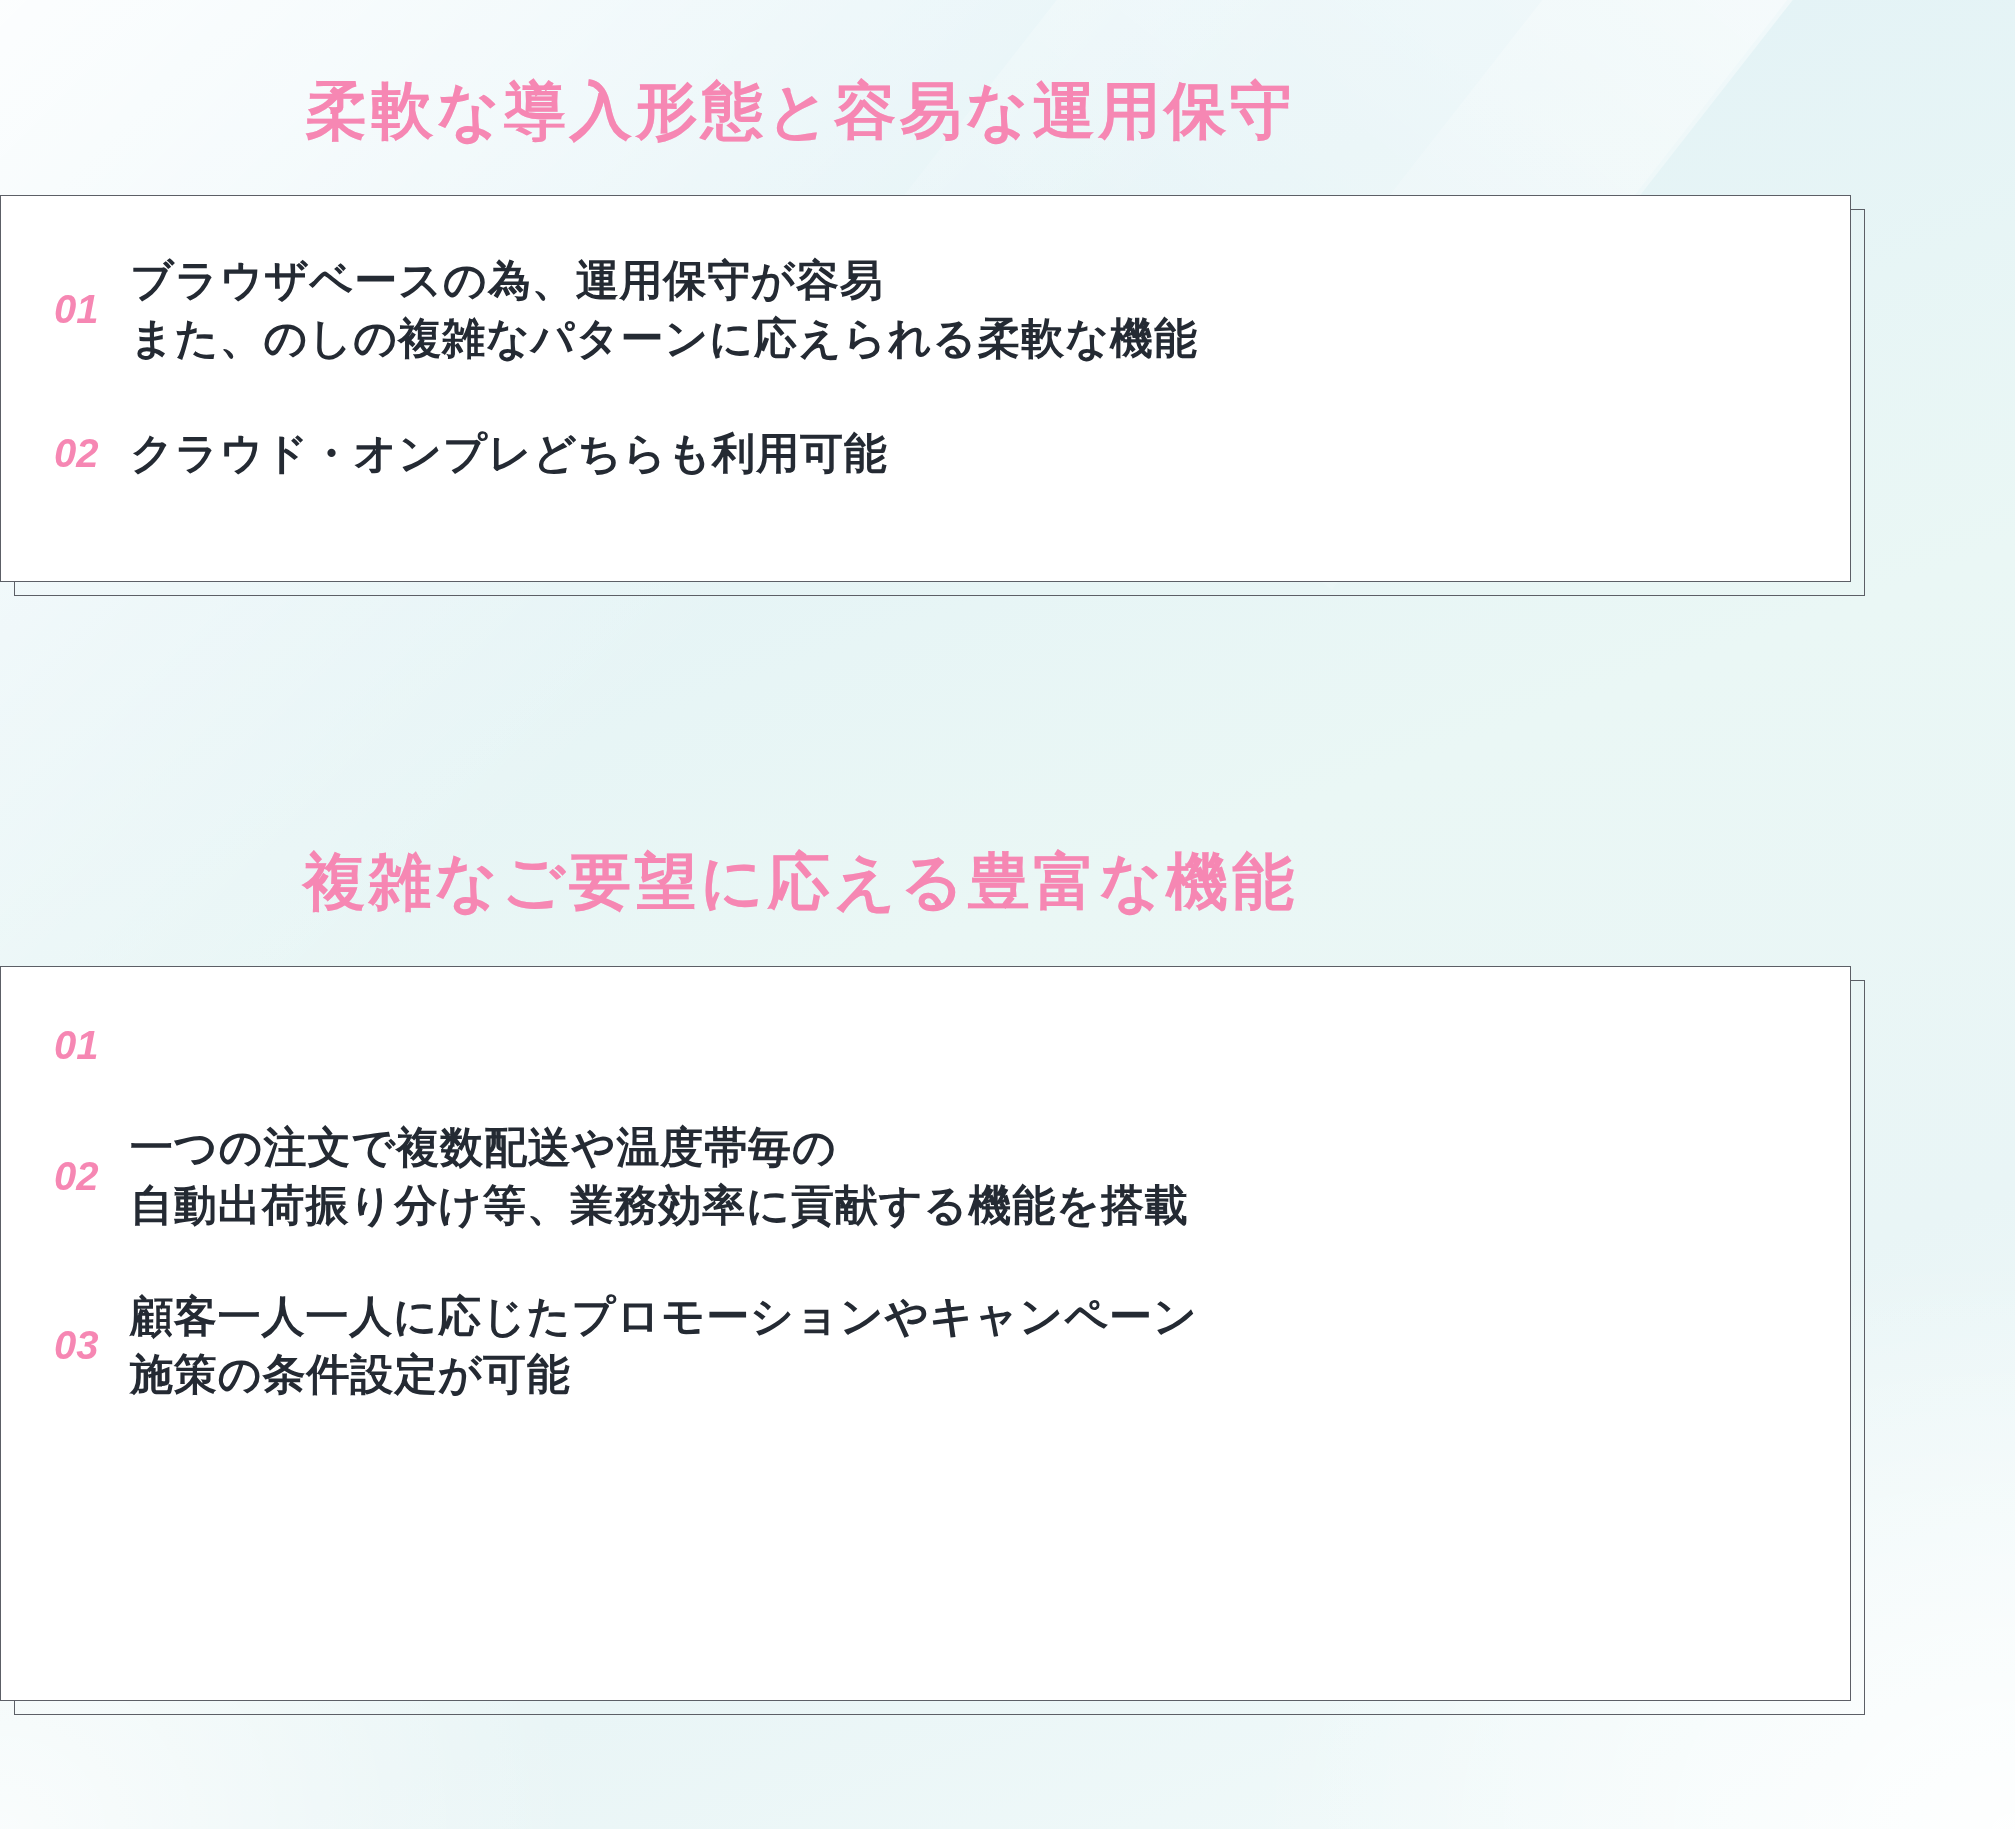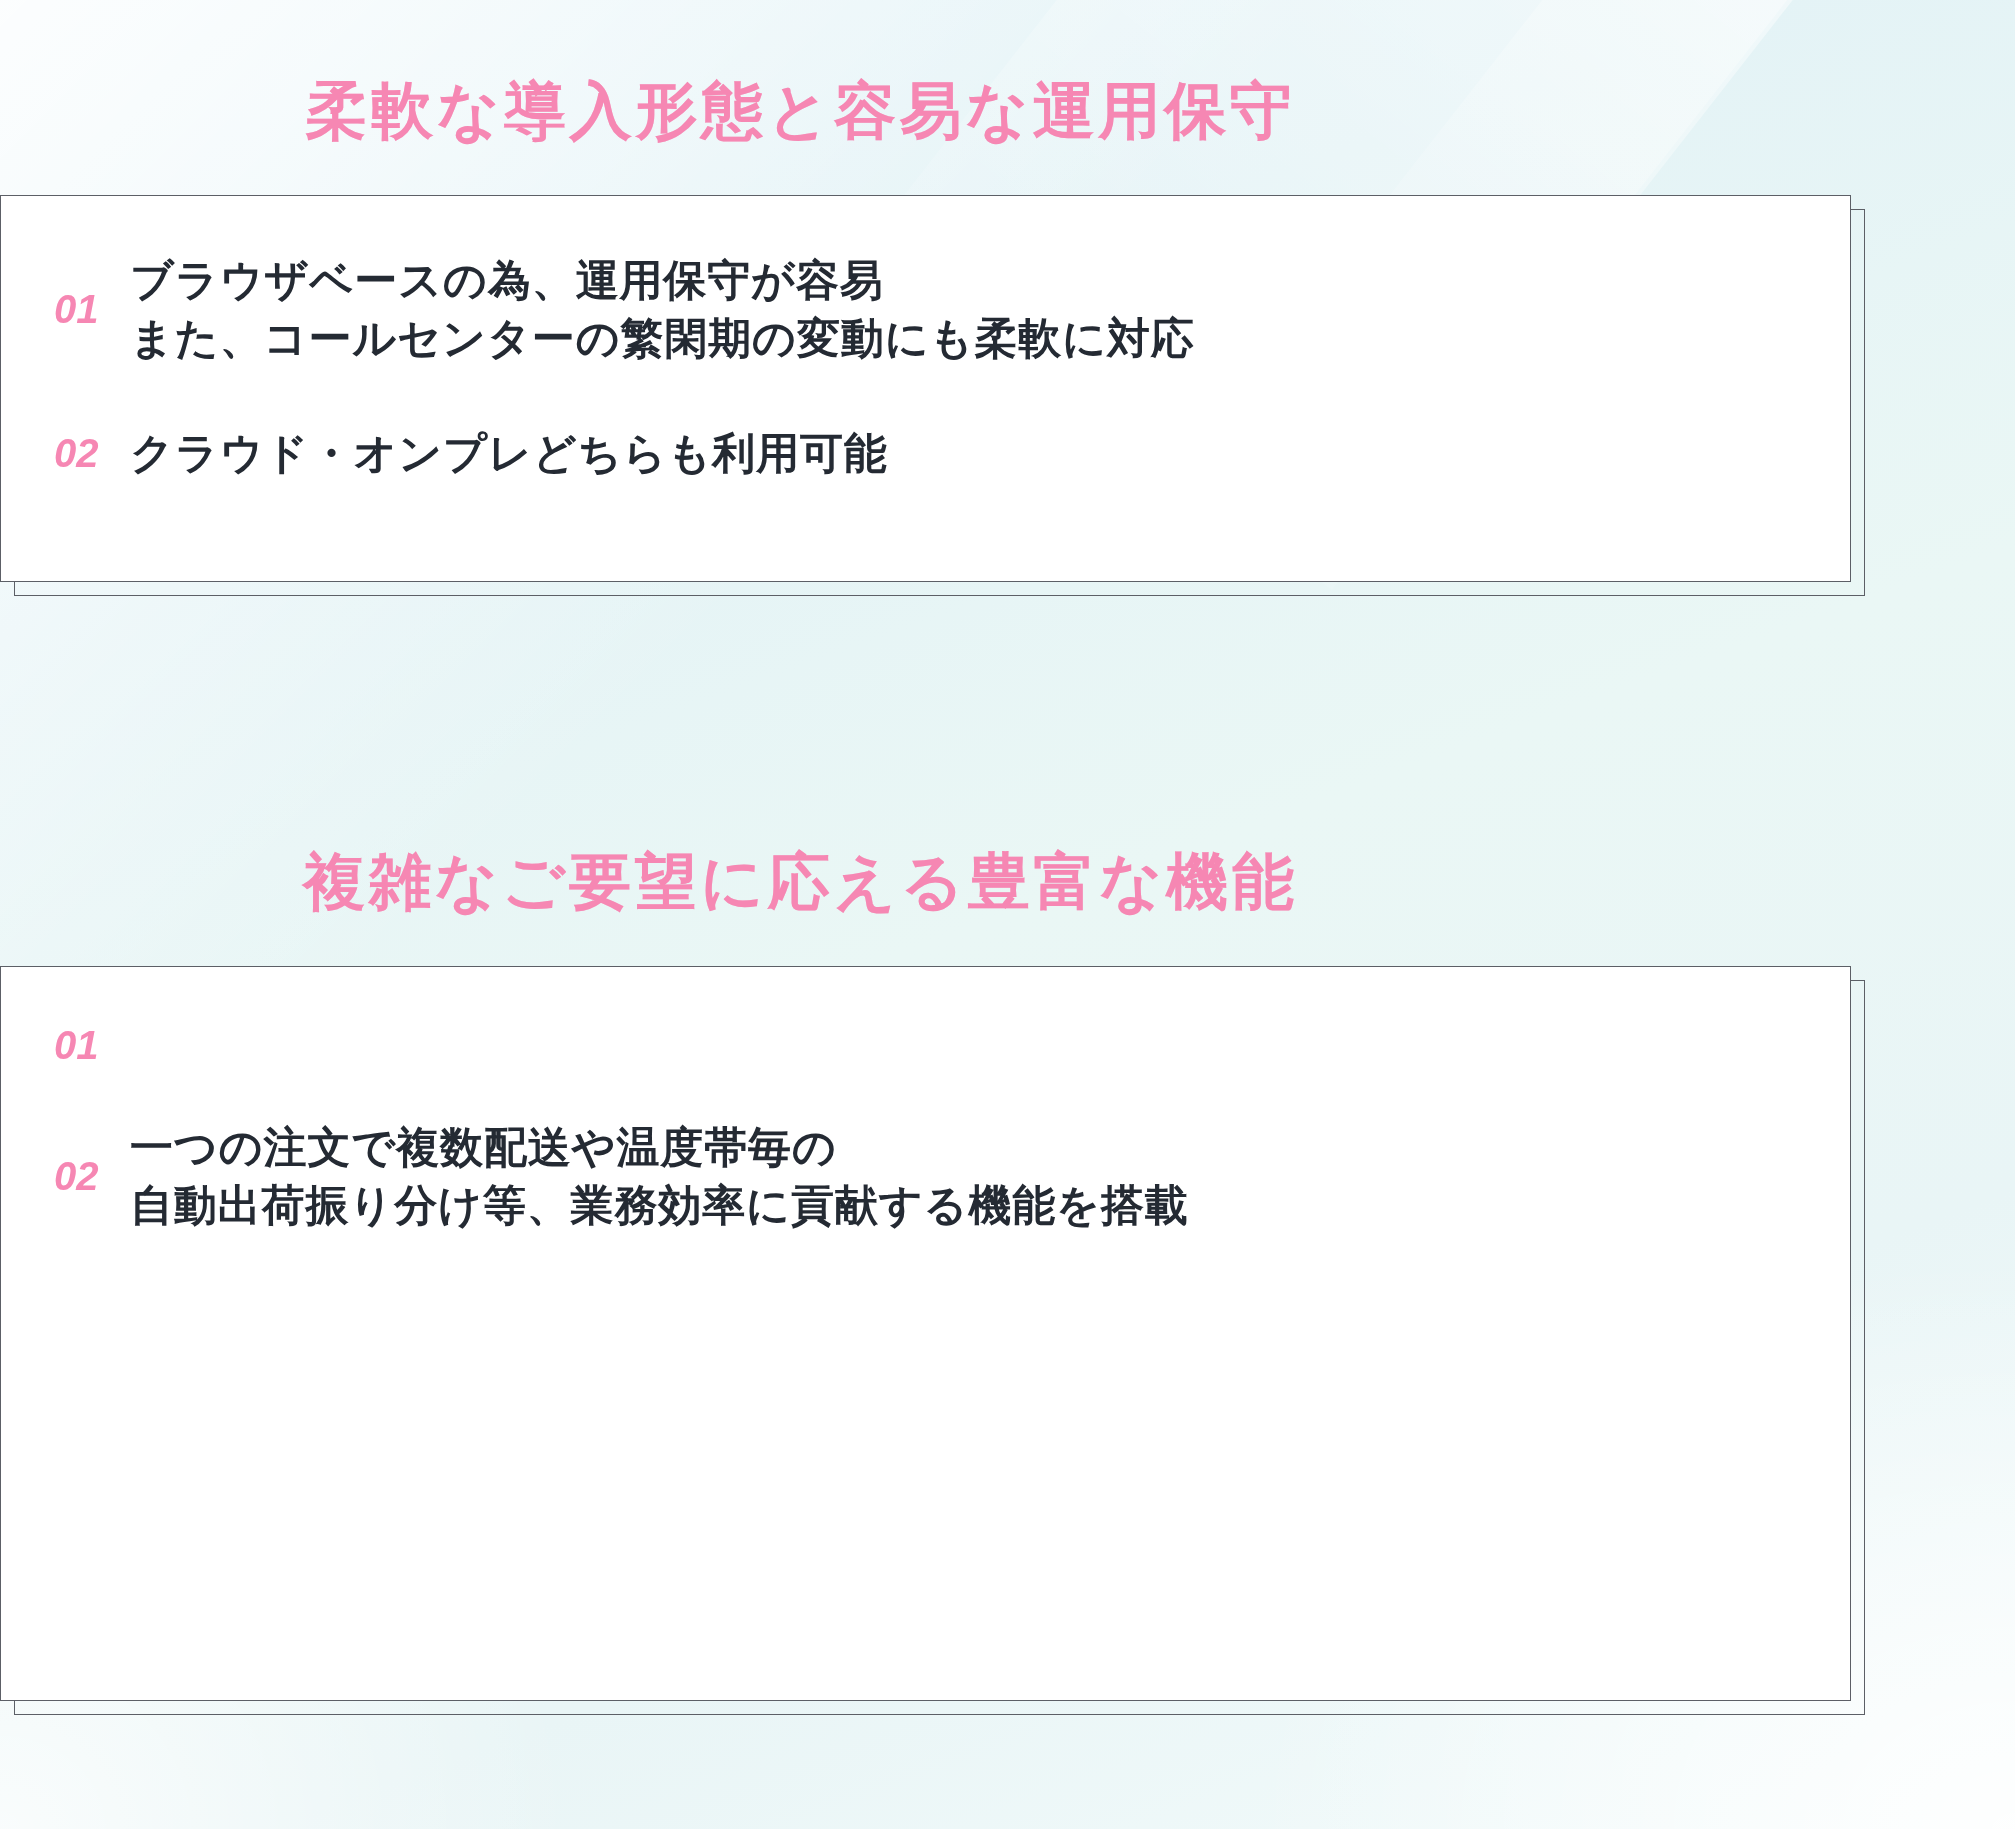--- a/index.html
+++ b/index.html
@@ -156,21 +156,21 @@
   <div class="section" id="section-1">
     <h2 class="section-heading">柔軟な導入形態と容易な運用保守</h2>
 
     <div class="panel-wrap">
       <div class="panel-shadow"></div>
       <div class="panel">
 
         <div class="item">
           <div class="item-num">01</div>
           <div class="item-text">ブラウザベースの為、運用保守が容易
-また、コールセンターの繁閑期の変動にも柔軟に対応</div>
+また、のしの複雑なパターンに応えられる柔軟な機能</div>
         </div>
 
         <div class="item">
           <div class="item-num">02</div>
           <div class="item-text">クラウド・オンプレどちらも利用可能</div>
         </div>
 
       </div>
     </div>
   </div>
@@ -185,19 +185,24 @@
         <div class="item">
           <div class="item-num">01</div>
         </div>
 
         <div class="item">
           <div class="item-num">02</div>
           <div class="item-text">一つの注文で複数配送や温度帯毎の
 自動出荷振り分け等、業務効率に貢献する機能を搭載</div>
         </div>
 
+        <div class="item">
+          <div class="item-num">03</div>
+          <div class="item-text">顧客一人一人に応じたプロモーションやキャンペーン
+施策の条件設定が可能</div>
+        </div>
 
       </div>
     </div>
   </div>
 
 </div>
 
 
 </body></html>

